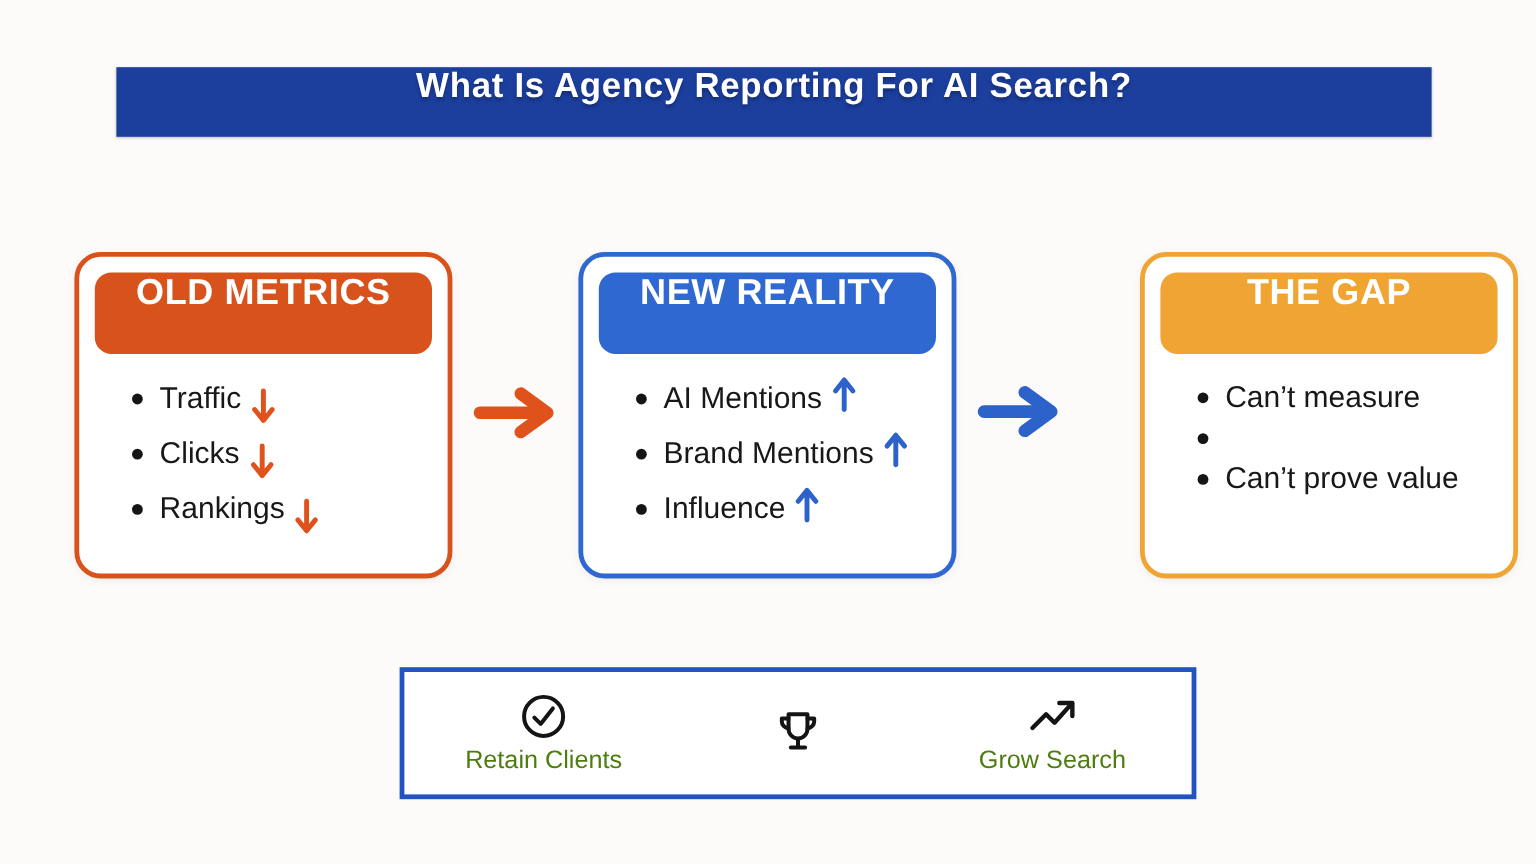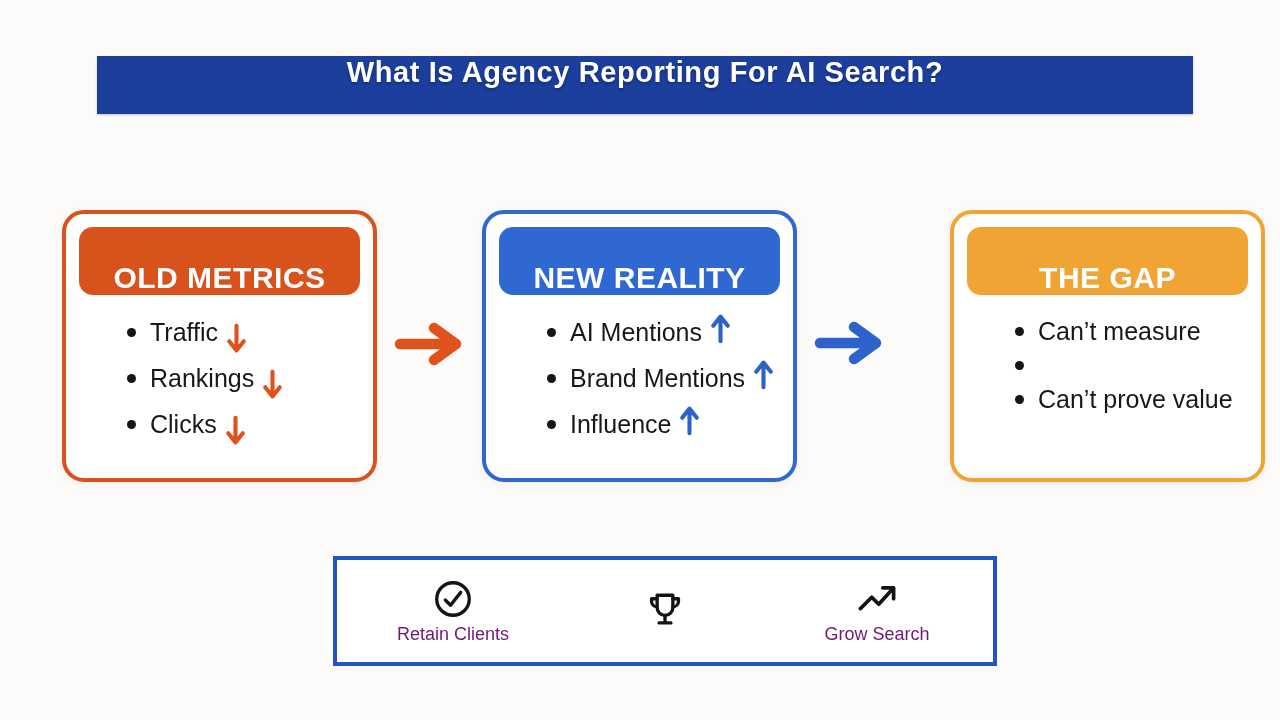--- a/index.html
+++ b/index.html
@@ -28,30 +28,30 @@
     box-shadow:0 2px 8px rgba(0,0,0,.05);
   }
   .card.theme-old   { border-color:var(--old-metrics,#D8531C); }
   .card.theme-new   { border-color:var(--new-reality,#2E68D0); }
   .card.theme-gap   { border-color:var(--the-gap,#F0A434); }
   .card-old { left:62px; }
   .card-new { left:482px; }
   .card-gap { left:950px; }
   .card-header {
     margin:13px 13px 0; height:68px; border-radius:14px;
-    display:flex; align-items:flex-end; justify-content:center;
+    display:flex; align-items:flex-start; justify-content:center;
   }
   .theme-old .card-header { background:var(--old-metrics,#D8531C); }
   .theme-new .card-header { background:var(--new-reality,#2E68D0); }
   .theme-gap .card-header { background:var(--the-gap,#F0A434); }
   .card-header-label {
     color:#fff; font-size:30px; font-weight:bold; letter-spacing:.5px;
   }
   .card-list {
-    margin-top:22px; padding-left:61px; padding-right:8px;
+    margin-top:22px; padding-left:44px; padding-right:8px;
     display:flex; flex-direction:column; gap:15px;
   }
   .list-item { display:flex; align-items:center; font-size:25px; font-weight:500; }
   .bullet-dot {
     width:9px; height:9px; border-radius:50%; background:#151515;
     margin-right:14px; flex:0 0 auto;
   }
   .item-label { white-space:nowrap; }
   .trend-icon { display:inline-flex; margin-left:7px; }
   .theme-old .trend-icon { color:var(--old-metrics-arrow,#E0521B); transform:translateY(6px); }
@@ -64,21 +64,21 @@
   .footer-bar {
     position:absolute; left:333px; top:556px; width:664px; height:110px;
     background:#fff; border:4px solid var(--footer-border,#2253C2);
     display:flex; align-items:stretch; padding:6px 10px;
   }
   .footer-item {
     flex:1 1 0; display:flex; flex-direction:column; align-items:center;
     justify-content:center; gap:4px; color:#141414;
   }
   .footer-icon { display:inline-flex; color:#141414; }
-  .footer-item-label { font-size:18px; color:#701a75; }
+  .footer-item-label { font-size:21px; color:#4d7c0f; }
 </style>
 </head>
 <body>
 
 <div class="canvas">
 
   <div class="title-bar">
     <div class="title-text">What Is Agency Reporting For AI Search?</div>
   </div>
 
@@ -91,30 +91,30 @@
         <span class="bullet-dot"></span>
         <span class="item-label">Traffic</span>
         <span class="trend-icon">
           <svg width="23" height="31" viewBox="0 0 24 34" fill="none" stroke="currentColor" stroke-width="4.5" stroke-linecap="round" stroke-linejoin="round">
               <path d="M12 3v26M4 20l8 10 8-10"></path>
             </svg>
         </span>
       </div>
       <div class="list-item">
         <span class="bullet-dot"></span>
+        <span class="item-label">Clicks</span>
+        <span class="trend-icon">
+          <svg width="23" height="31" viewBox="0 0 24 34" fill="none" stroke="currentColor" stroke-width="4.5" stroke-linecap="round" stroke-linejoin="round">
+              <path d="M12 3v26M4 20l8 10 8-10"></path>
+            </svg>
+        </span>
+      </div>
+      <div class="list-item">
+        <span class="bullet-dot"></span>
         <span class="item-label">Rankings</span>
-        <span class="trend-icon">
-          <svg width="23" height="31" viewBox="0 0 24 34" fill="none" stroke="currentColor" stroke-width="4.5" stroke-linecap="round" stroke-linejoin="round">
-              <path d="M12 3v26M4 20l8 10 8-10"></path>
-            </svg>
-        </span>
-      </div>
-      <div class="list-item">
-        <span class="bullet-dot"></span>
-        <span class="item-label">Clicks</span>
         <span class="trend-icon">
           <svg width="23" height="31" viewBox="0 0 24 34" fill="none" stroke="currentColor" stroke-width="4.5" stroke-linecap="round" stroke-linejoin="round">
               <path d="M12 3v26M4 20l8 10 8-10"></path>
             </svg>
         </span>
       </div>
     </div>
   </div>
 
   <div class="connector connector-1">

